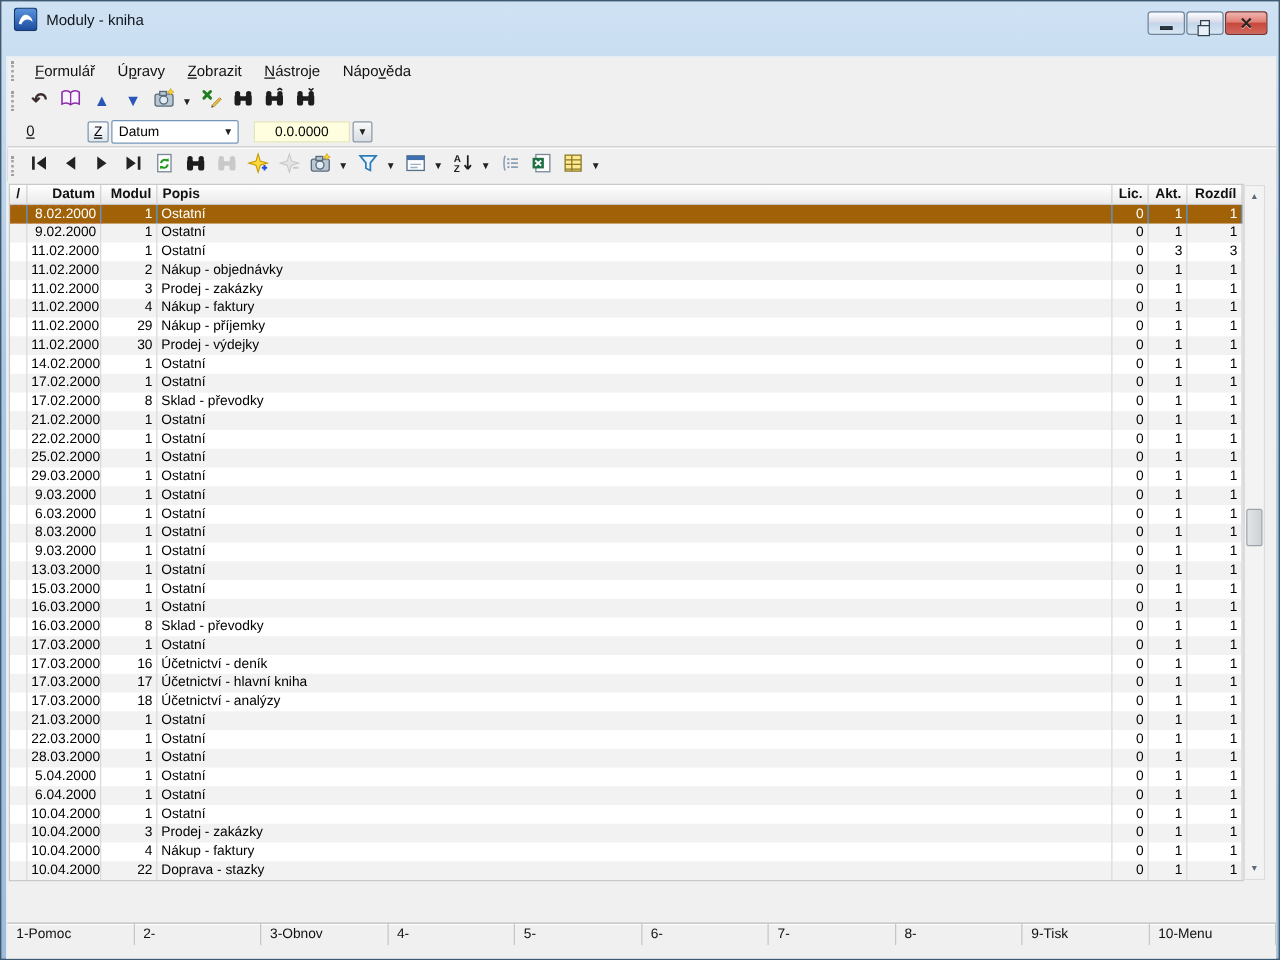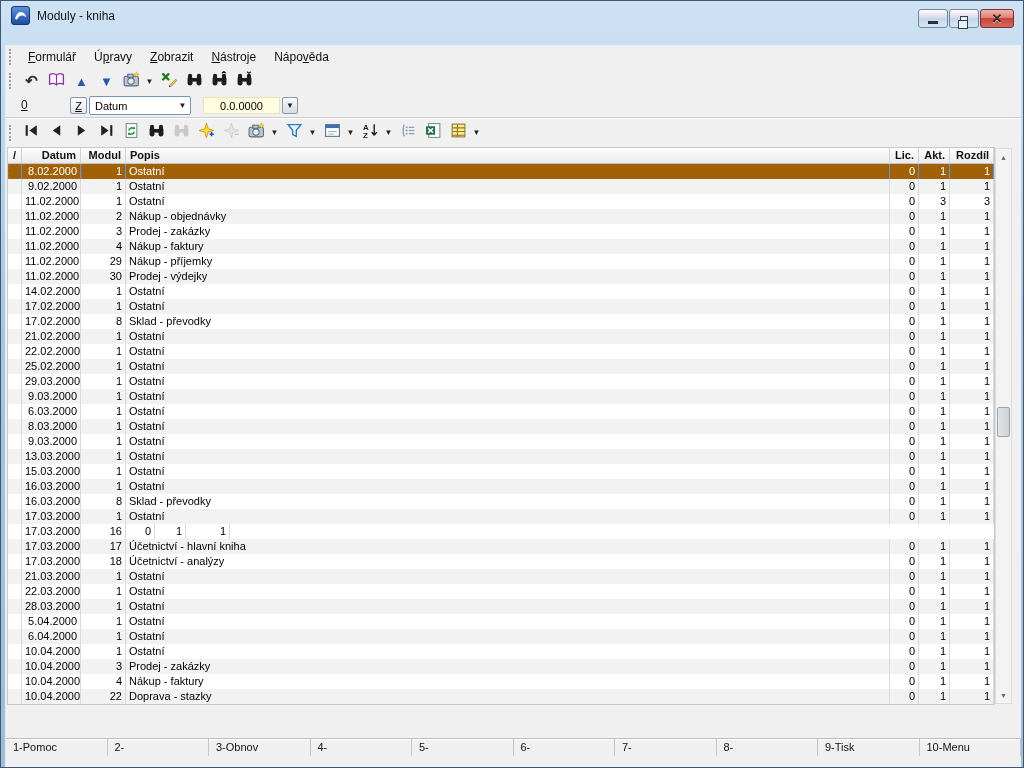--- a/index.html
+++ b/index.html
@@ -545,20 +545,21 @@
             <div class="tcell" style="width: 45px; text-align: right;">1</div>
             <div class="tcell" style="width: 764px; text-align: left;">Ostatní</div>
             <div class="tcell" style="width: 29px; text-align: right;">0</div>
             <div class="tcell" style="width: 31px; text-align: right;">1</div>
             <div class="tcell" style="width: 44px; text-align: right;">1</div>
           </div>
           <div class="trow">
             <div class="tcell" style="width: 14px; text-align: center;"></div>
             <div class="tcell" style="width: 59px; text-align: right;">17.03.2000</div>
             <div class="tcell" style="width: 45px; text-align: right;">16</div>
+            <div class="tcell" style="width: 764px; text-align: left;">Účetnictví - deník</div>
             <div class="tcell" style="width: 29px; text-align: right;">0</div>
             <div class="tcell" style="width: 31px; text-align: right;">1</div>
             <div class="tcell" style="width: 44px; text-align: right;">1</div>
           </div>
           <div class="trow even">
             <div class="tcell" style="width: 14px; text-align: center;"></div>
             <div class="tcell" style="width: 59px; text-align: right;">17.03.2000</div>
             <div class="tcell" style="width: 45px; text-align: right;">17</div>
             <div class="tcell" style="width: 764px; text-align: left;">Účetnictví - hlavní kniha</div>
             <div class="tcell" style="width: 29px; text-align: right;">0</div>

